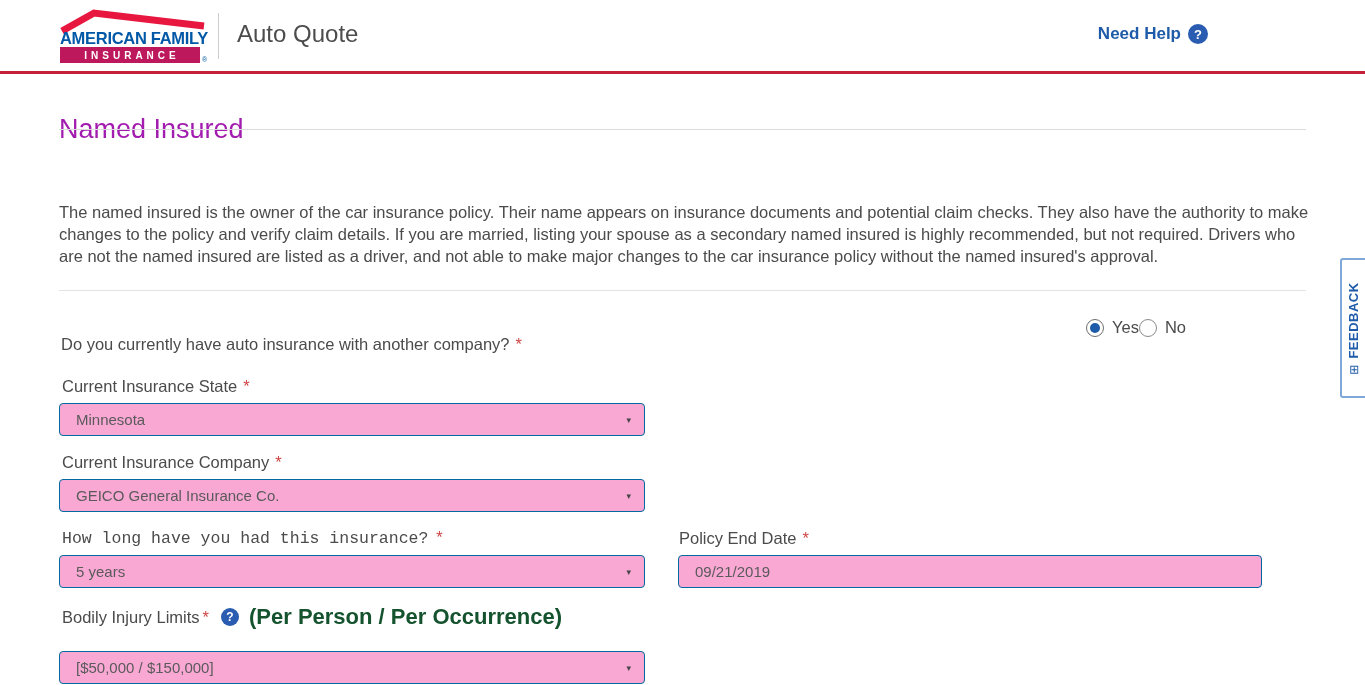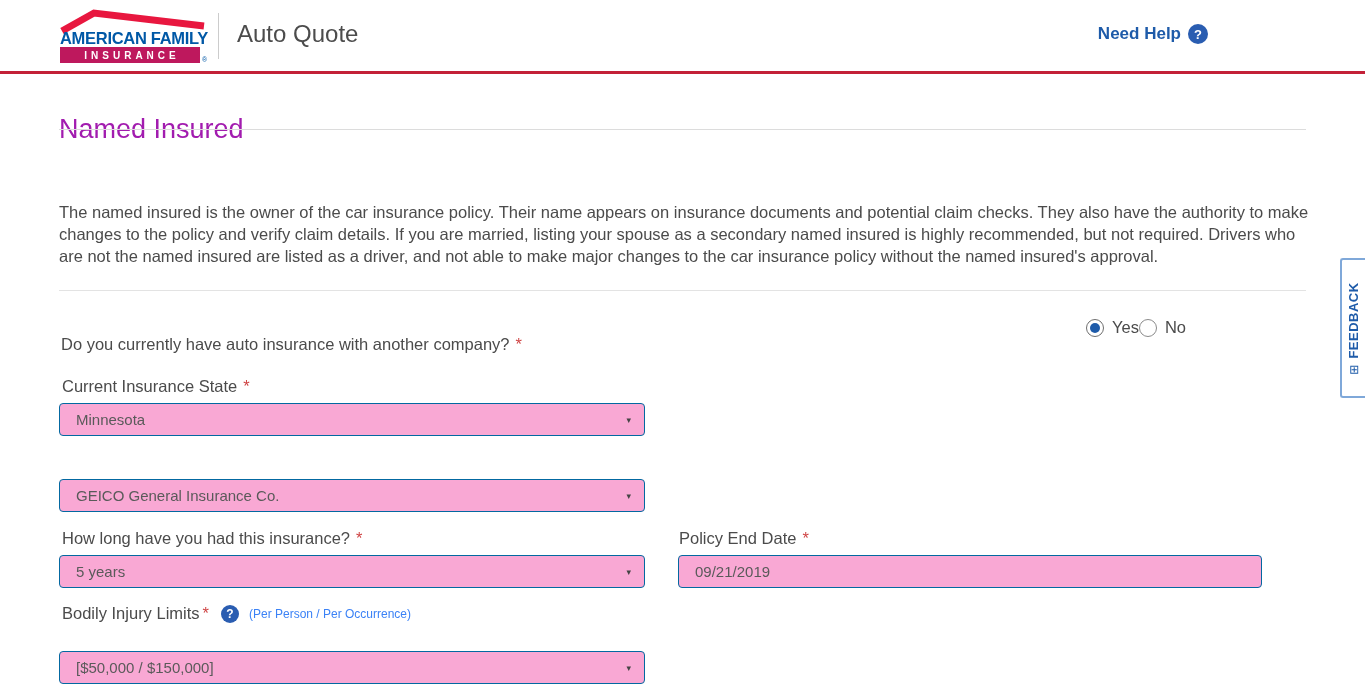--- a/index.html
+++ b/index.html
@@ -39,21 +39,21 @@
   .question-row-label { position:absolute; left:61px; top:335px; }
   .radio-group { position:absolute; left:1086px; top:318px; display:flex; align-items:center; }
   .radio-option { display:flex; align-items:center; gap:8px; cursor:pointer; }
   .radio-outer { width:18px; height:18px; border:1px solid #8b8b8b; border-radius:50%; background:#ffffff; display:inline-flex; align-items:center; justify-content:center; }
   .radio-outer.selected { border-color:#6f6f6f; }
   .radio-dot { width:10px; height:10px; border-radius:50%; background:#1e5ba9; }
   .radio-label { font-size:16.5px; color:#4b4b4b; }
 
   .bodily-row { position:absolute; left:62px; top:604px; display:flex; align-items:center; }
   .bodily-row .help-circle { width:18px; height:18px; font-size:12px; margin:0 10px 0 12px; cursor:pointer; }
-  .hint { font-size:12px; color:#3b82f6; }
+  .hint { font-size:22px; color:#14532d;font-weight:bold; }
 
   
   .feedback-tab { position:absolute; right:0; top:258px; width:25px; height:140px; background:#ffffff; border:2px solid #7fa8d9; border-right:none; border-radius:3px 0 0 3px; display:flex; align-items:center; justify-content:center; cursor:pointer; }
   .feedback-inner { transform:rotate(-90deg); display:flex; align-items:center; gap:6px; white-space:nowrap; }
   .feedback-label { color:#1e5ba9; font-size:13px; font-weight:700; letter-spacing:0.5px; }
   .feedback-icon { color:#1e5ba9; font-size:12px; }
 </style>
 </head>
 <body>
 
@@ -101,26 +101,29 @@
   </div>
 
   <div class="field-label" style="left:62px; top:377px;">
     <span>Current Insurance State</span><span class="req">*</span>
   </div>
   <div class="select" style="left:59px; top:403px; width:586px;">
     <span>Minnesota</span>
     <span class="arrow">▾</span>
   </div>
 
+  <div class="field-label" style="left:62px; top:453px;">
+    <span>Current Insurance Company</span><span class="req">*</span>
+  </div>
   <div class="select" style="left:59px; top:479px; width:586px;padding-left:16px;">
     <span>GEICO General Insurance Co.</span>
     <span class="arrow">▾</span>
   </div>
 
-  <div class="field-label" style="left:62px; top:529px;">
+  <div class="field-label" style="left:62px; top:529px;font-family:Liberation Mono, monospace;">
     <span>How long have you had this insurance?</span><span class="req">*</span>
   </div>
   <div class="select" style="left:59px; top:555px; width:586px;">
     <span>5 years</span>
     <span class="arrow">▾</span>
   </div>
 
   <div class="field-label" style="left:679px; top:529px;">
     <span>Policy End Date</span><span class="req">*</span>
   </div>

